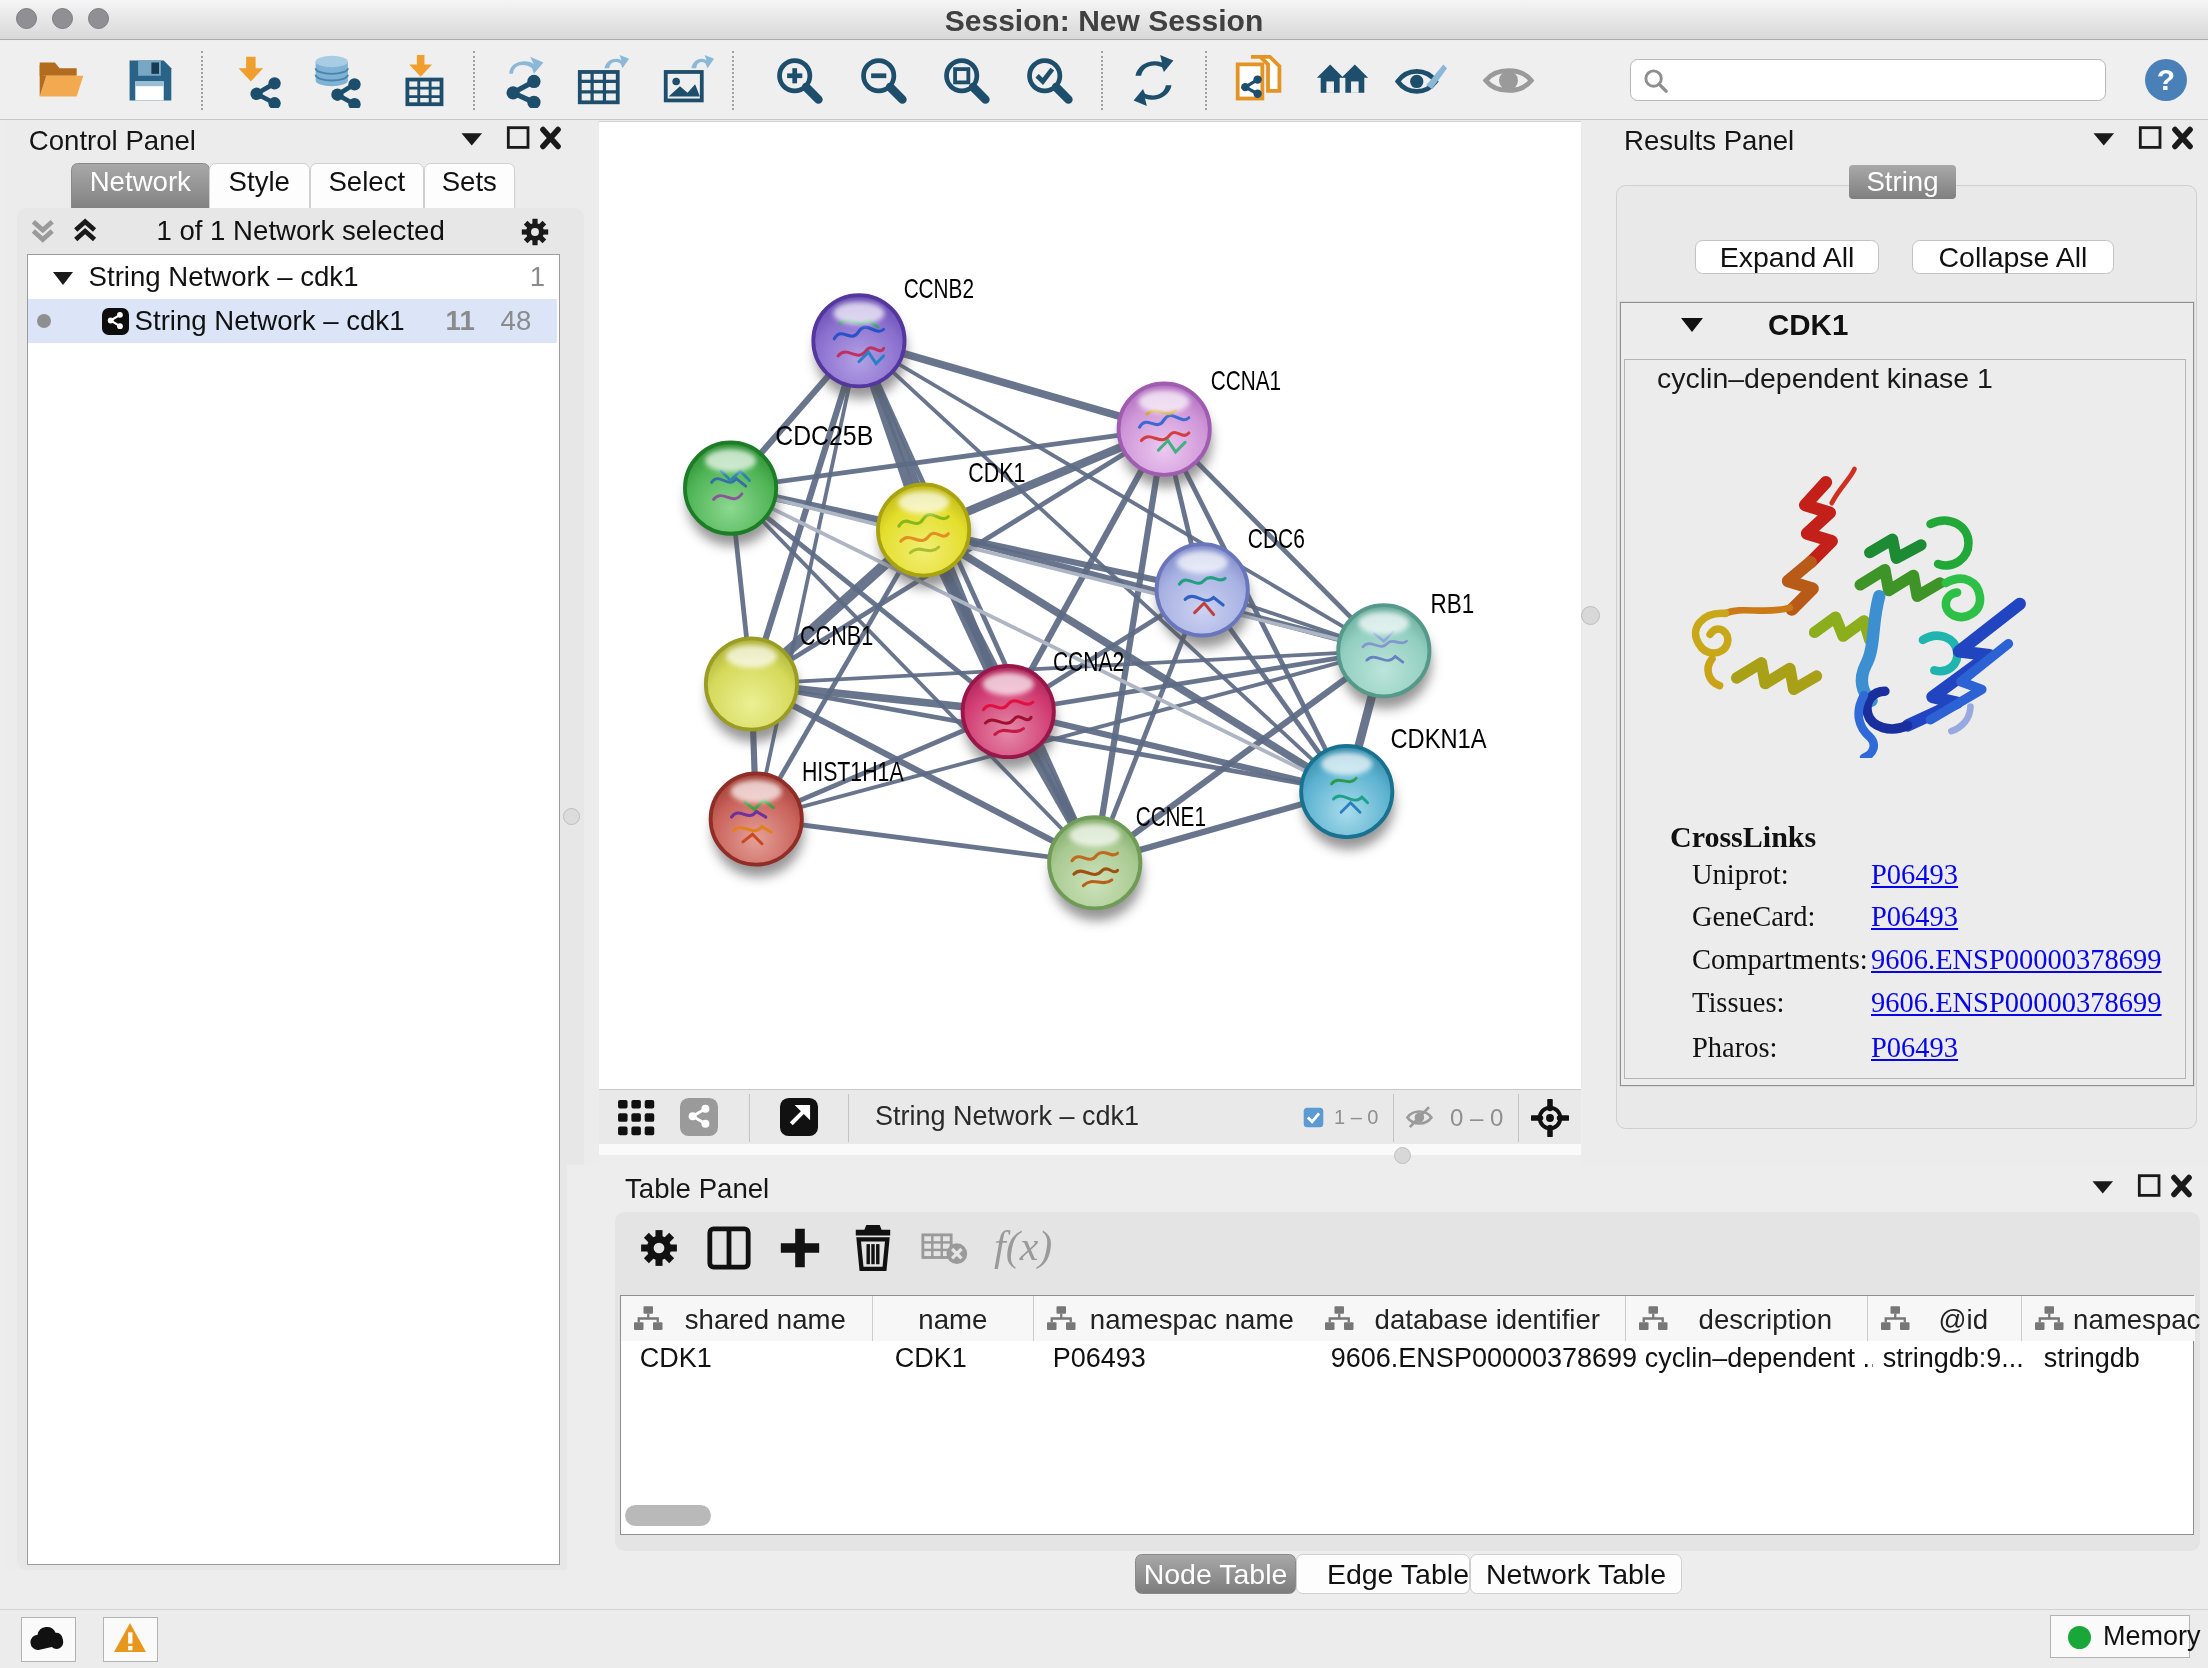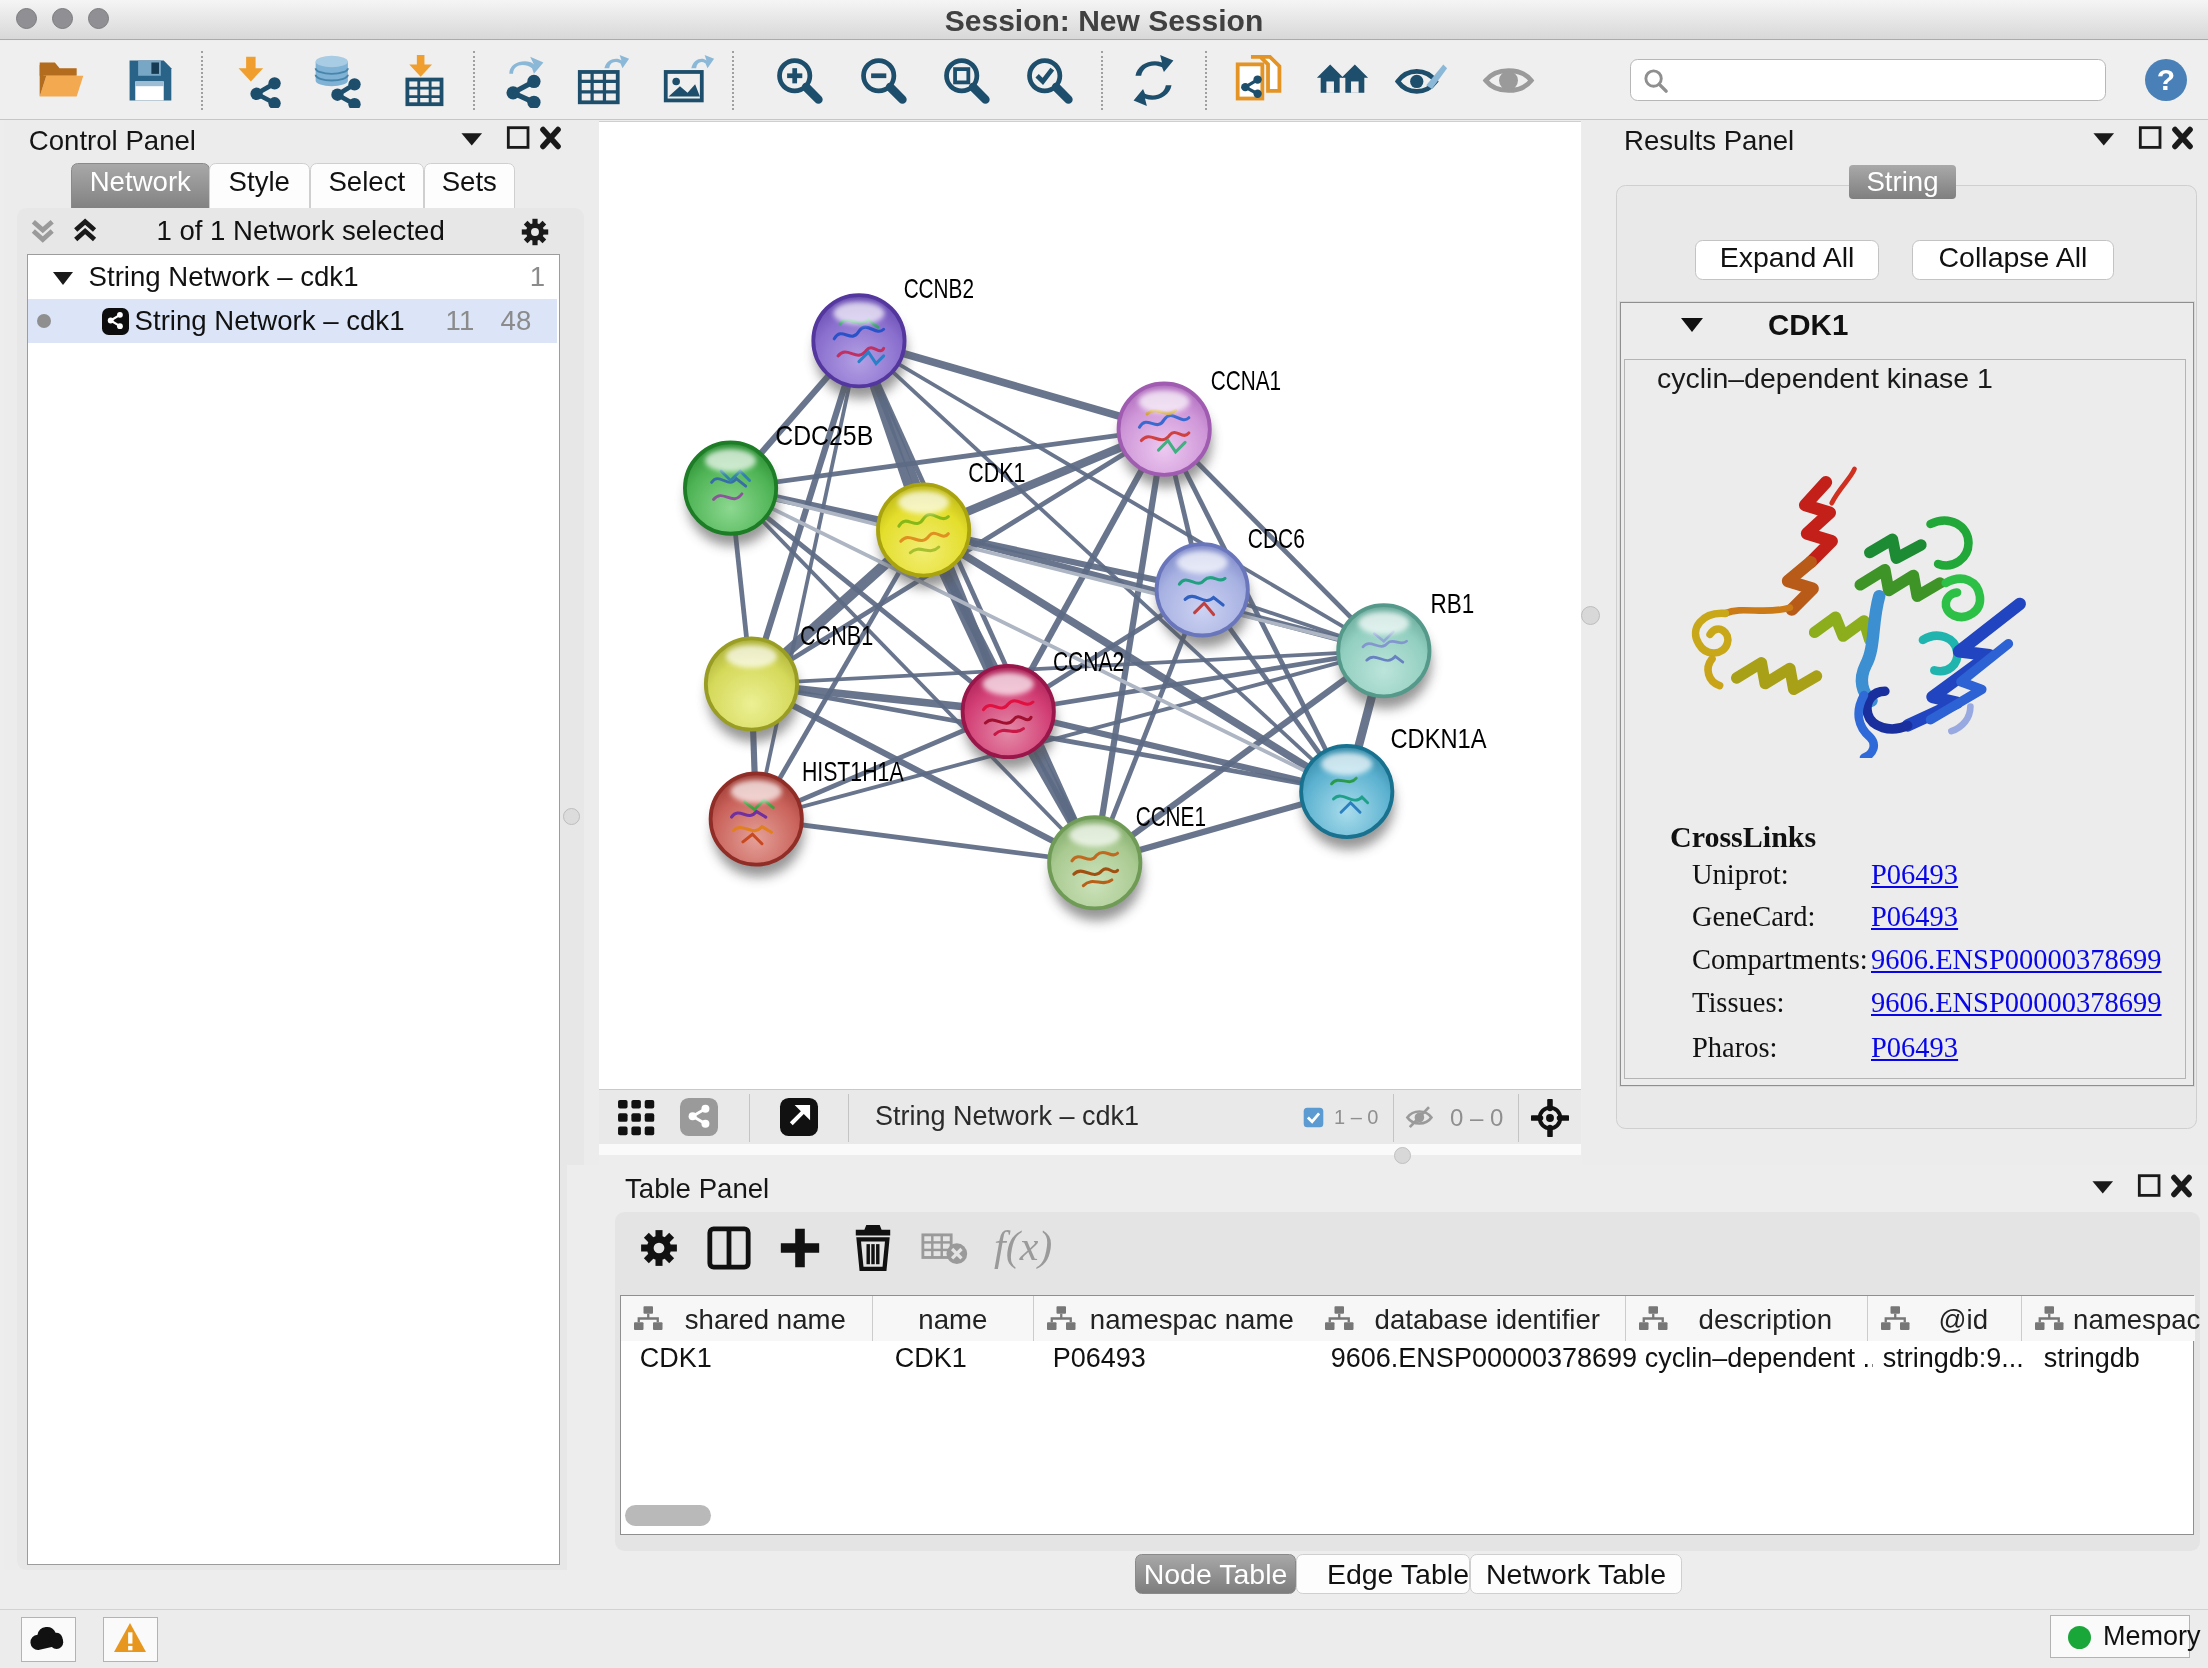--- a/index.html
+++ b/index.html
@@ -44,21 +44,21 @@
   background:#e9e9e9; border-top:1px solid #c9c9c9; font-size:27px; color:#2a2a2a; }
 .nbsep { position:absolute; top:3.8px; height:48px; width:0; border-left:1px solid #c4c4c4; }
 
 #rpanel { position:absolute; left:1582px; top:120px; width:627px; height:1045px;
   background:#ececec; }
 #rbox { position:absolute; left:34px; top:65px; width:581px; height:944px;
   background:#e9e9e9; border:1px solid #cfcfcf; border-radius:9.5px; }
 #stringtab { position:absolute; left:267px; top:45px; width:107px; height:34px;
   background:linear-gradient(#a9a9a9,#7f7f7f); border-radius:4px; color:#fff;
   font-size:27.6px; text-align:center; line-height:34px; z-index:5; }
-.rbtn { position:absolute; top:120px; height:40px; background:#fff; border:1.9px solid #c3c3c3;
+.rbtn { position:absolute; top:120px; height:34px; background:#fff; border:1.9px solid #c3c3c3;
   border-radius:7.6px; font-size:28.5px; text-align:center; color:#111; }
 #cdkbox { position:absolute; left:38px; top:182px; width:574px; height:784px;
   background:#ececec; border:1.9px solid #8f8f8f; outline:1px solid #dadada; }
 #cdkhead { position:absolute; left:0; top:0; width:570px; height:45px; }
 .serif { font-family:"Liberation Serif", serif; }
 .xlrow { position:absolute; font-size:28.5px; color:#111; }
 .xlink { color:#0806e8; text-decoration:underline; }
 
 #tpanel { position:absolute; left:567px; top:1165px; width:1642px; height:433px; background:#ededed; }
 #tbox { position:absolute; left:48px; top:47px; width:1585px; height:339px;
@@ -288,21 +288,21 @@
               <circle cx="18.5" cy="6" r="3.6"></circle>
               <circle cx="7" cy="13" r="3.6"></circle>
               <circle cx="18.5" cy="20" r="3.6"></circle>
             </g>
             <g stroke="#fff" stroke-width="2.6">
               <line x1="7" y1="13" x2="18.5" y2="6"></line>
               <line x1="7" y1="13" x2="18.5" y2="20"></line>
             </g>
           </svg>
         <span style="position:absolute;left:107px;">String Network – cdk1</span>
-        <span style="position:absolute;left:418px;color:#8b8b8b;">11</span>
+        <span style="position:absolute;left:418px;color:#8b8b8b;font-weight:bold;">11</span>
         <span style="position:absolute;left:473px;color:#8b8b8b;">48</span>
       </div>
     </div>
   </div>
 </div>
 <div style="position:absolute;left:563px;top:808px;width:17px;height:17px;border-radius:50%;background:#dcdcdc;border:1px solid #bdbdbd;"></div>
 
 <div id="netcanvas">
   <svg width="982" height="968" viewBox="0 0 1032 1018" style="position:absolute;left:0;top:0;">
   <defs>

